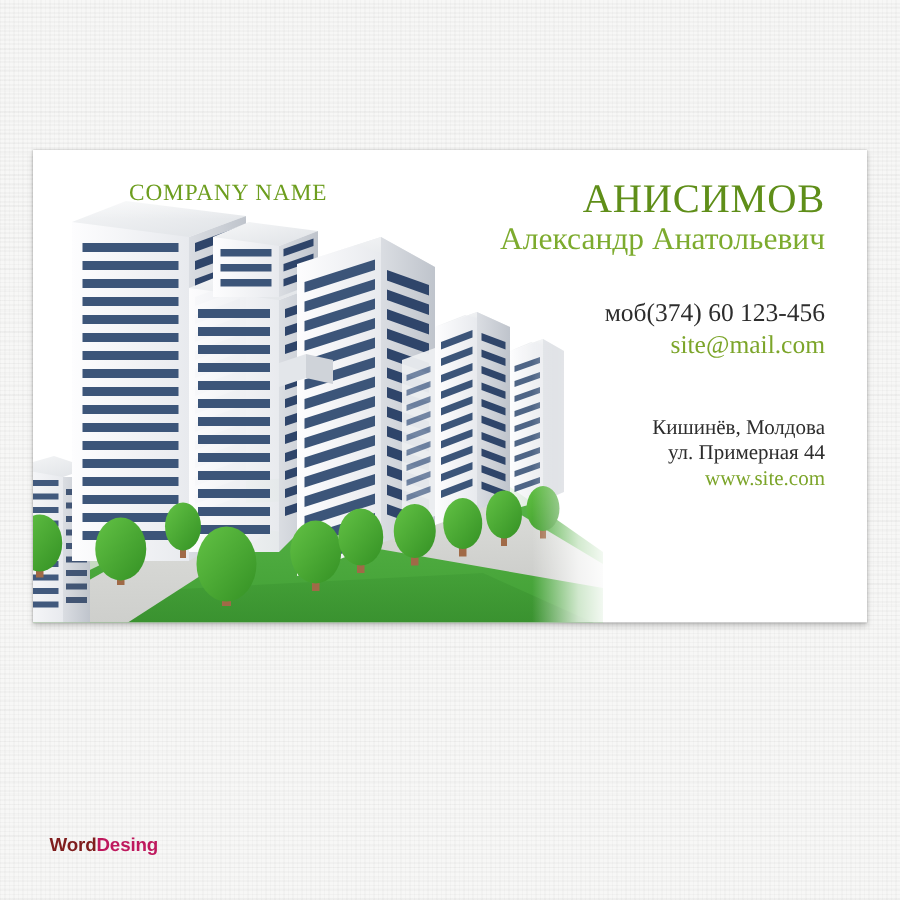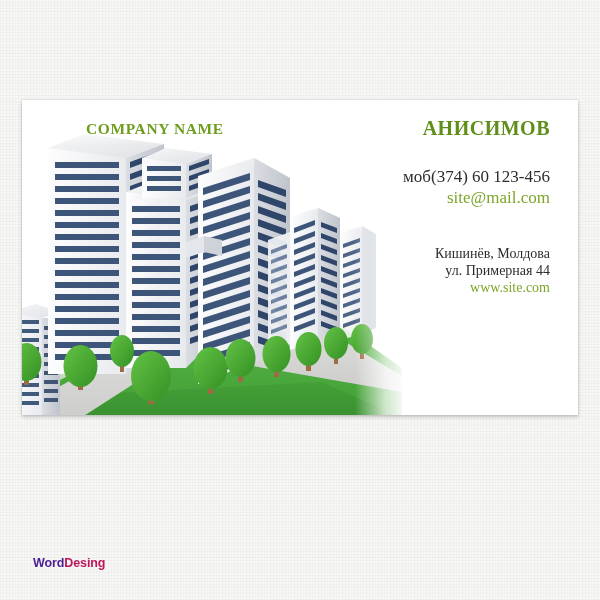--- a/index.html
+++ b/index.html
@@ -64,41 +64,41 @@
     background: linear-gradient(to bottom, #ffffff 0%, rgba(255,255,255,0.85) 40%, rgba(255,255,255,0) 100%);
     pointer-events: none;
   }
 
   
   #company-name {
     position: absolute;
     left: 64px;
     top: 20px;
     font-family: "Liberation Serif", serif;
-    font-weight: bold;
+    font-weight: normal;
     font-size: 15.5px;
     letter-spacing: 0.6px;
     color: #6d9e1f;
     white-space: nowrap;
     z-index: 6;
   }
 
   
   #text-column {
     position: absolute;
     right: 28px;
     top: 18px;
     width: 310px;
     text-align: right;
     z-index: 6;
   }
   .person-name {
     font-family: "Liberation Serif", serif;
-    font-weight: bold;
-    font-size: 20px;
+    font-weight: normal;
+    font-size: 27px;
     letter-spacing: 0.5px;
     color: #5f8e19;
     line-height: 1.06;
     white-space: nowrap;
   }
   .person-subname {
     font-family: "Liberation Serif", serif;
     font-size: 21px;
     color: #7dab2e;
     line-height: 1.12;
@@ -147,21 +147,21 @@
   #watermark {
     position: absolute;
     left: 33px;
     top: 556px;
     font-family: "Liberation Sans", sans-serif;
     font-weight: bold;
     font-size: 12.5px;
     letter-spacing: -0.1px;
     white-space: nowrap;
   }
-  #watermark .wm-a { color: #4c1d95; }
+  #watermark .wm-a { color: #7f1d1d; }
   #watermark .wm-b { color: #be185d; }
 </style>
 </head>
 <body>
 
 <div id="backdrop"></div>
 
 <div id="card">
 
   <div id="illustration">
@@ -485,20 +485,21 @@
       </g>
     </svg>
     <div id="illo-fade"></div>
     <div id="illo-fade-top"></div>
   </div>
 
   <div id="company-name">COMPANY NAME</div>
 
   <div id="text-column">
     <div class="person-name">АНИСИМОВ</div>
+    <div class="person-subname">Александр Анатольевич</div>
 
     <div class="contact-block">
       <div class="contact-line">моб(374) 60 123-456</div>
       <div class="contact-line accent">site@mail.com</div>
     </div>
 
     <div class="address-block">
       <div class="address-line">Кишинёв, Молдова</div>
       <div class="address-line">ул. Примерная 44</div>
       <div class="address-line accent">www.site.com</div>

